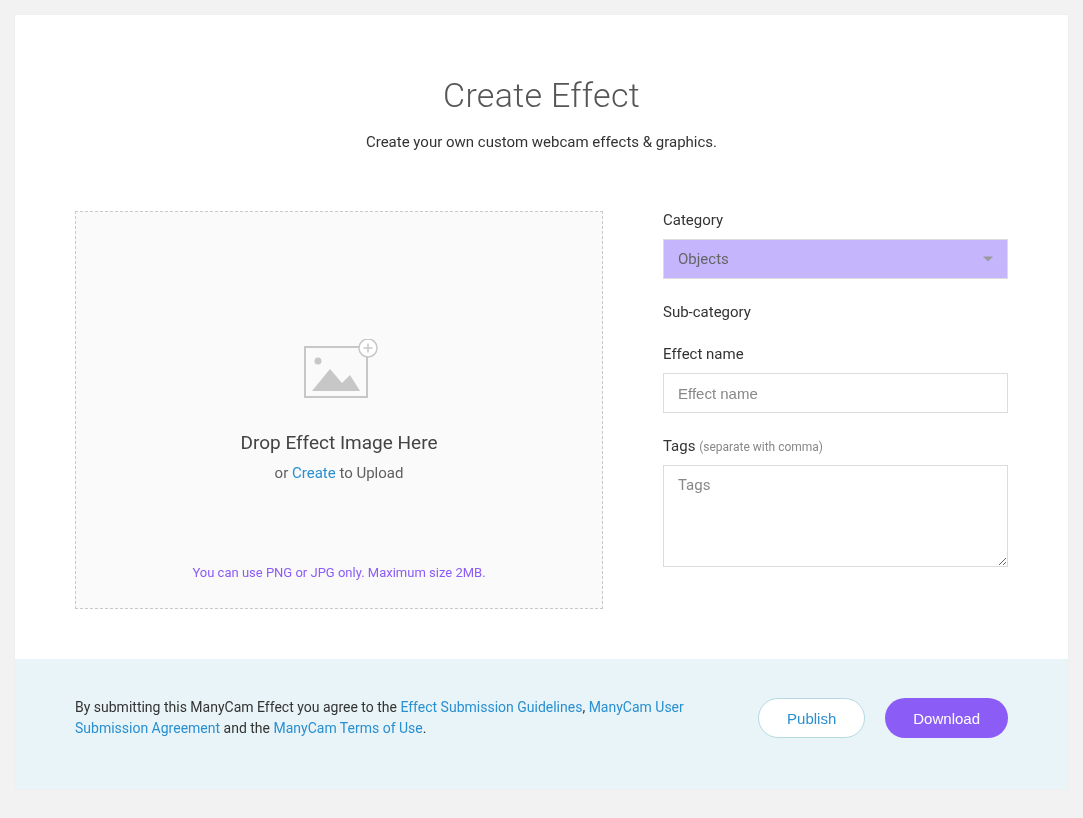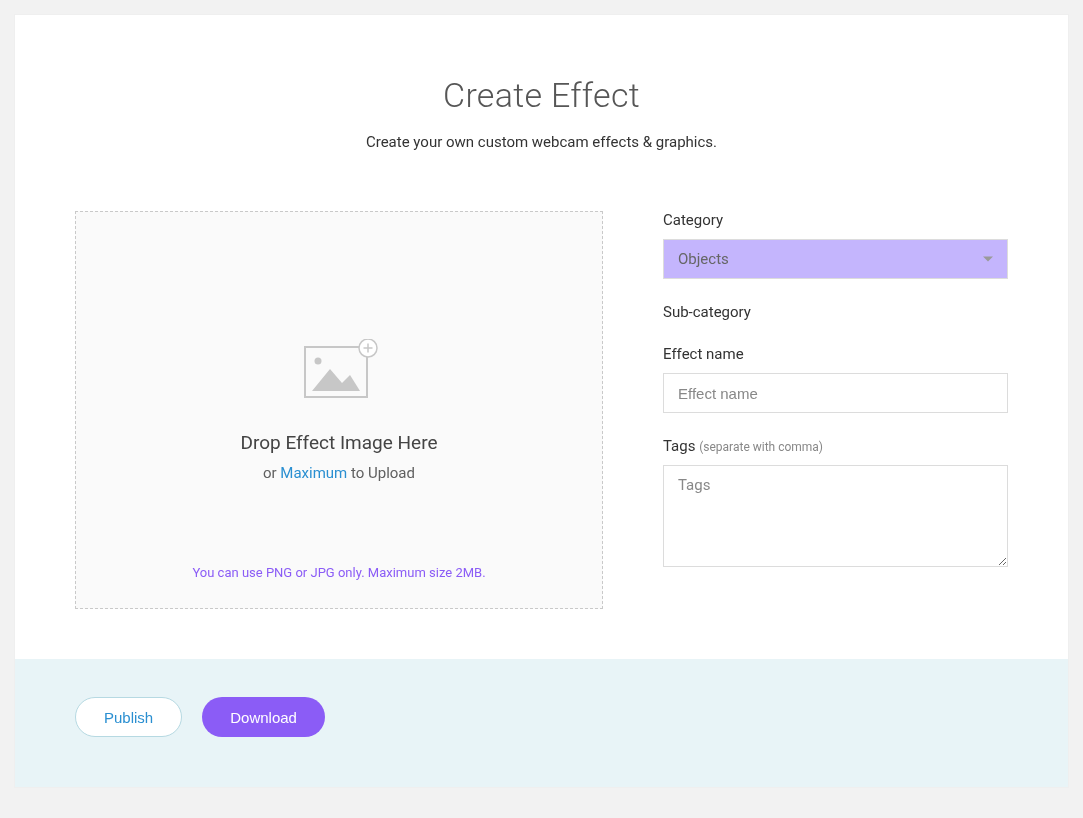--- a/index.html
+++ b/index.html
@@ -183,21 +183,21 @@
             <rect x="5" y="8" width="62" height="50" fill="none" stroke="#c7c7c7" stroke-width="2"></rect>
             <circle cx="18" cy="22" r="3.5" fill="#c7c7c7"></circle>
             <polygon points="12,52 30,30 42,44 50,36 60,52" fill="#c7c7c7"></polygon>
             <circle cx="68" cy="9" r="9" fill="#fff" stroke="#c7c7c7" stroke-width="1.5"></circle>
             <line x1="68" y1="4.5" x2="68" y2="13.5" stroke="#c7c7c7" stroke-width="1.5"></line>
             <line x1="63.5" y1="9" x2="72.5" y2="9" stroke="#c7c7c7" stroke-width="1.5"></line>
           </svg>
         </div>
         <div class="drop-text">Drop Effect Image Here</div>
         <div class="or-browse">
-          <span>or </span><span class="browse-link">Maximum</span><span> to Upload</span>
+          <span>or </span><span class="browse-link">Create</span><span> to Upload</span>
         </div>
         <div class="filehint">You can use PNG or JPG only. Maximum size 2MB.</div>
       </div>
 
       <div class="form-col">
 
         <div class="form-group">
           <label class="form-label">Category</label>
           <div class="select">
             <span>Objects</span>
@@ -219,19 +219,22 @@
             <span>Tags </span><span class="label-hint">(separate with comma)</span>
           </label>
           <textarea class="textarea" placeholder="Tags" style=""></textarea>
         </div>
 
       </div>
     </div>
   </div>
 
   <div class="footer">
+    <div class="agree">
+      <span>By submitting this ManyCam Effect you agree to the </span><a>Effect Submission Guidelines</a><span>, </span><a>ManyCam User Submission Agreement</a><span> and the </span><a>ManyCam Terms of Use</a><span>.</span>
+    </div>
     <div class="actions">
       <button class="btn btn-publish">Publish</button>
       <button class="btn btn-download">Download</button>
     </div>
   </div>
 
 </div>
 
 </body></html>

